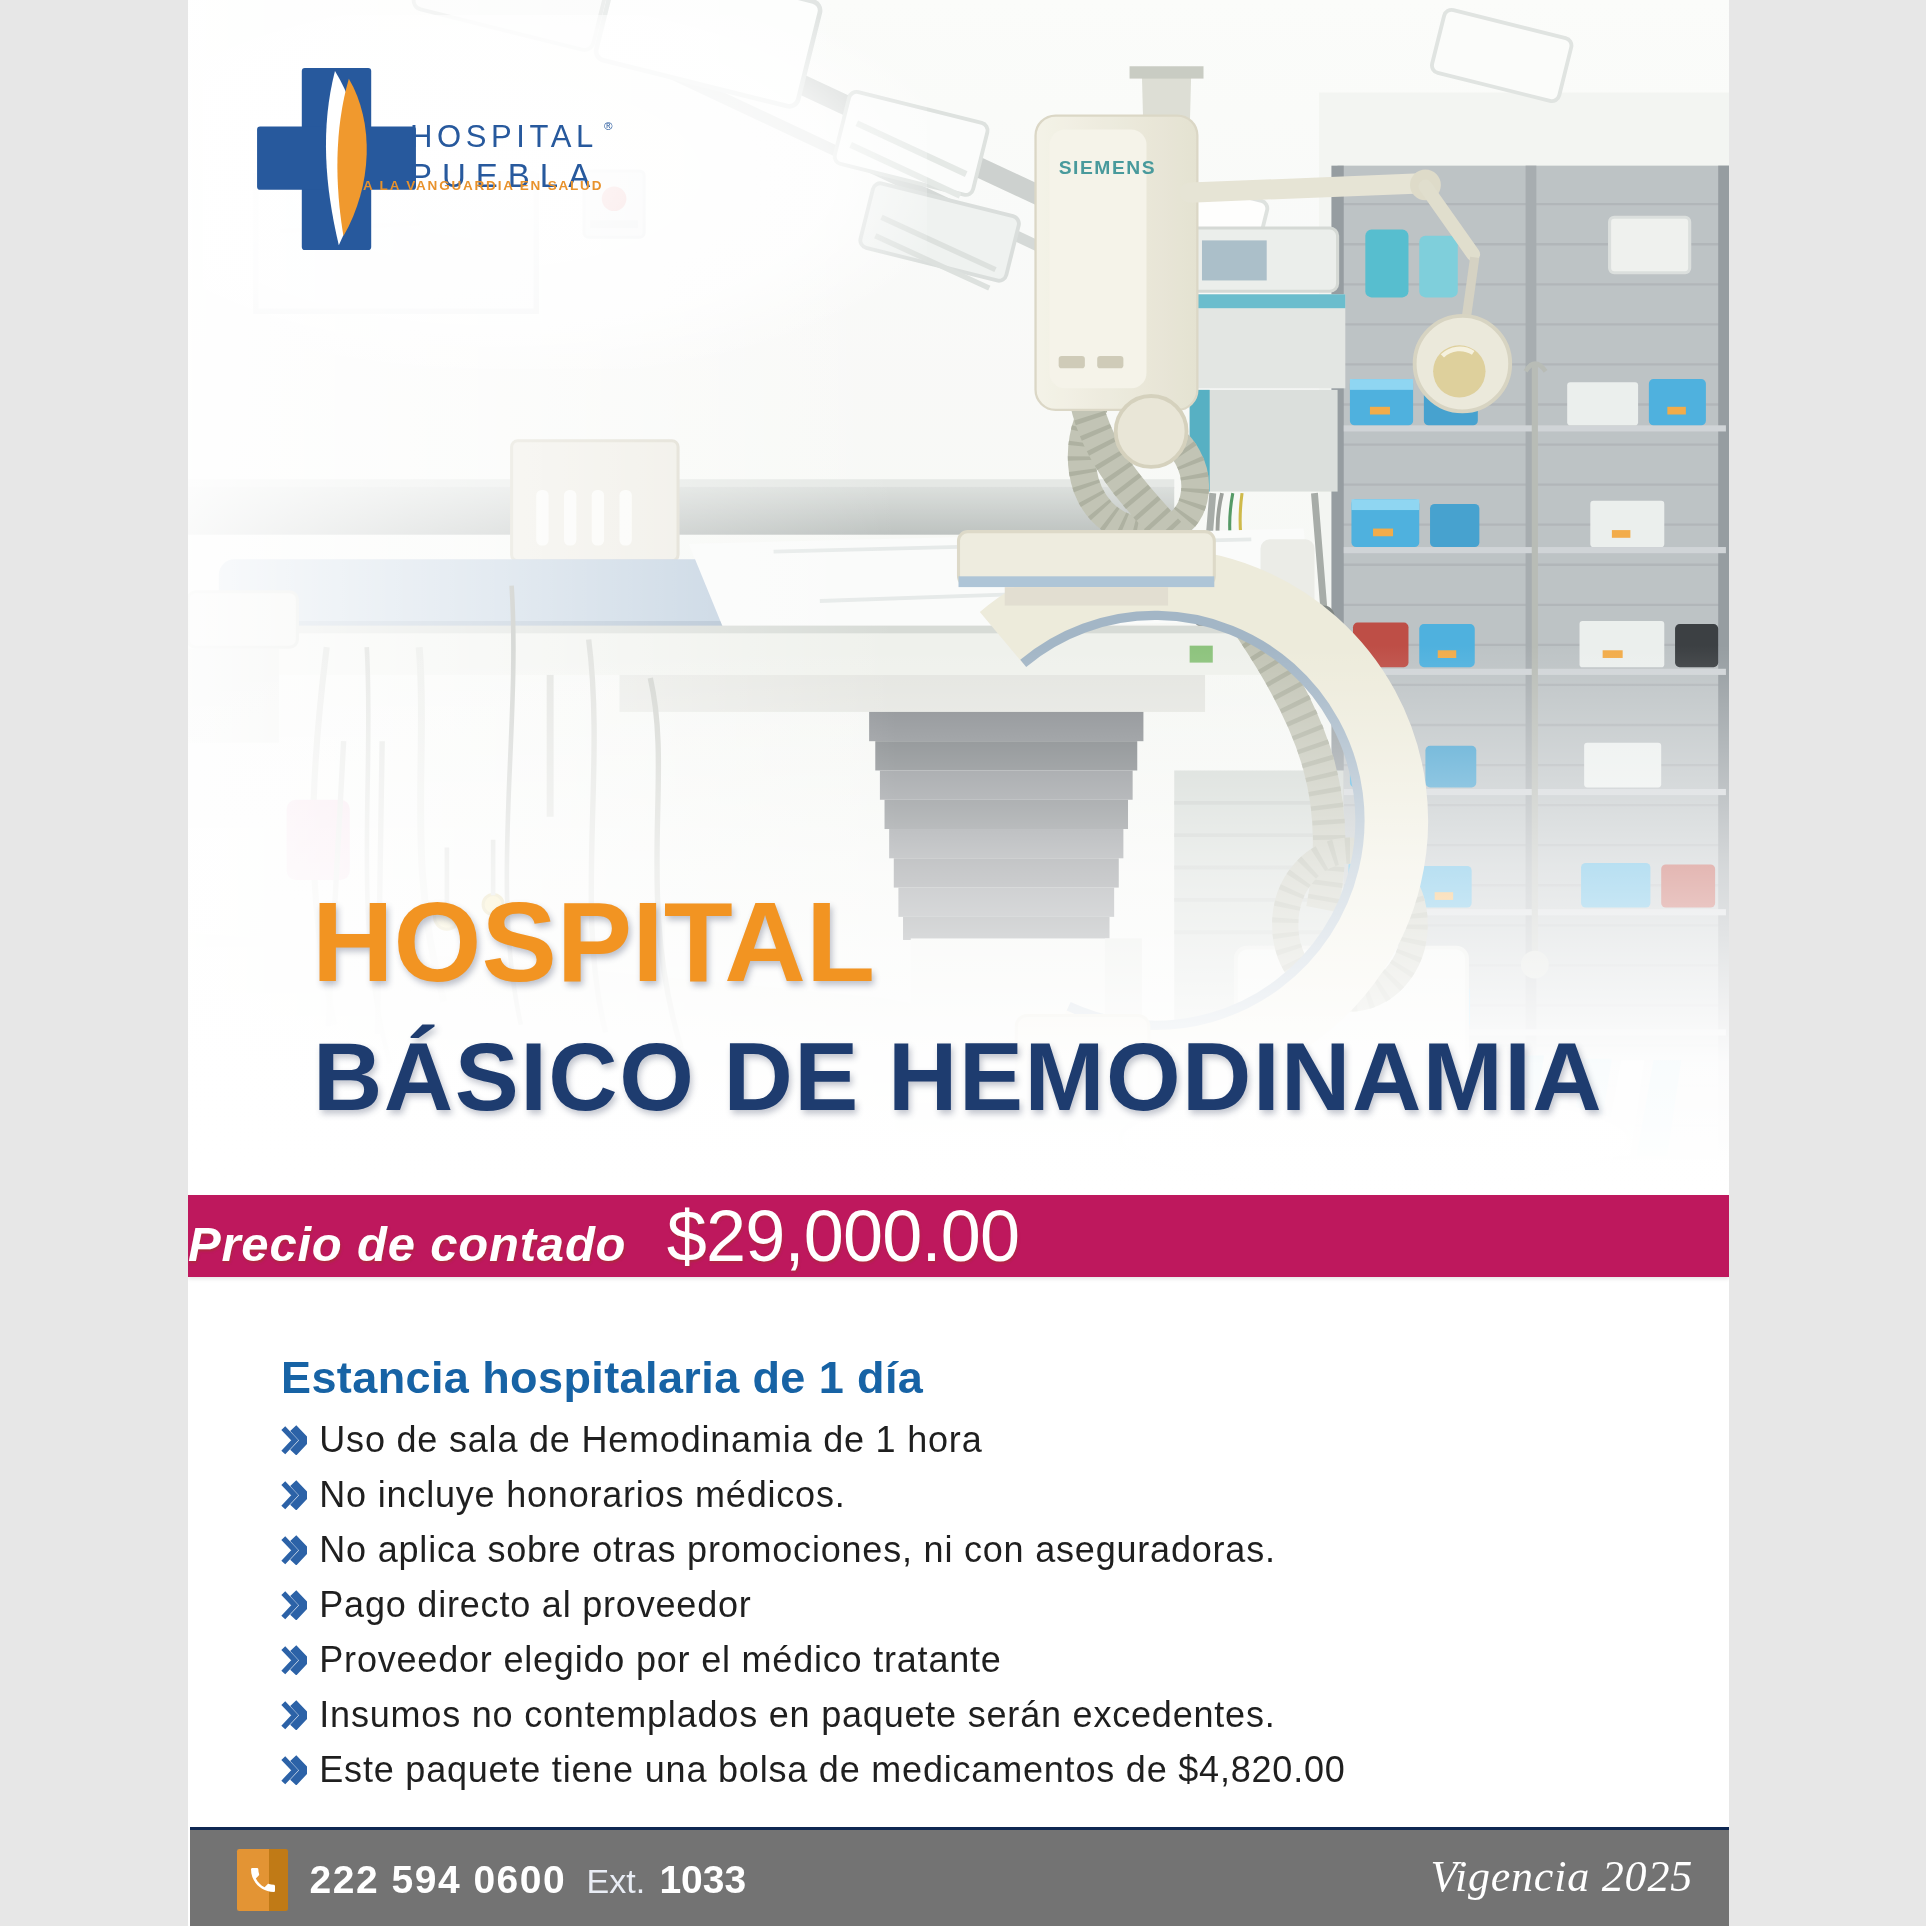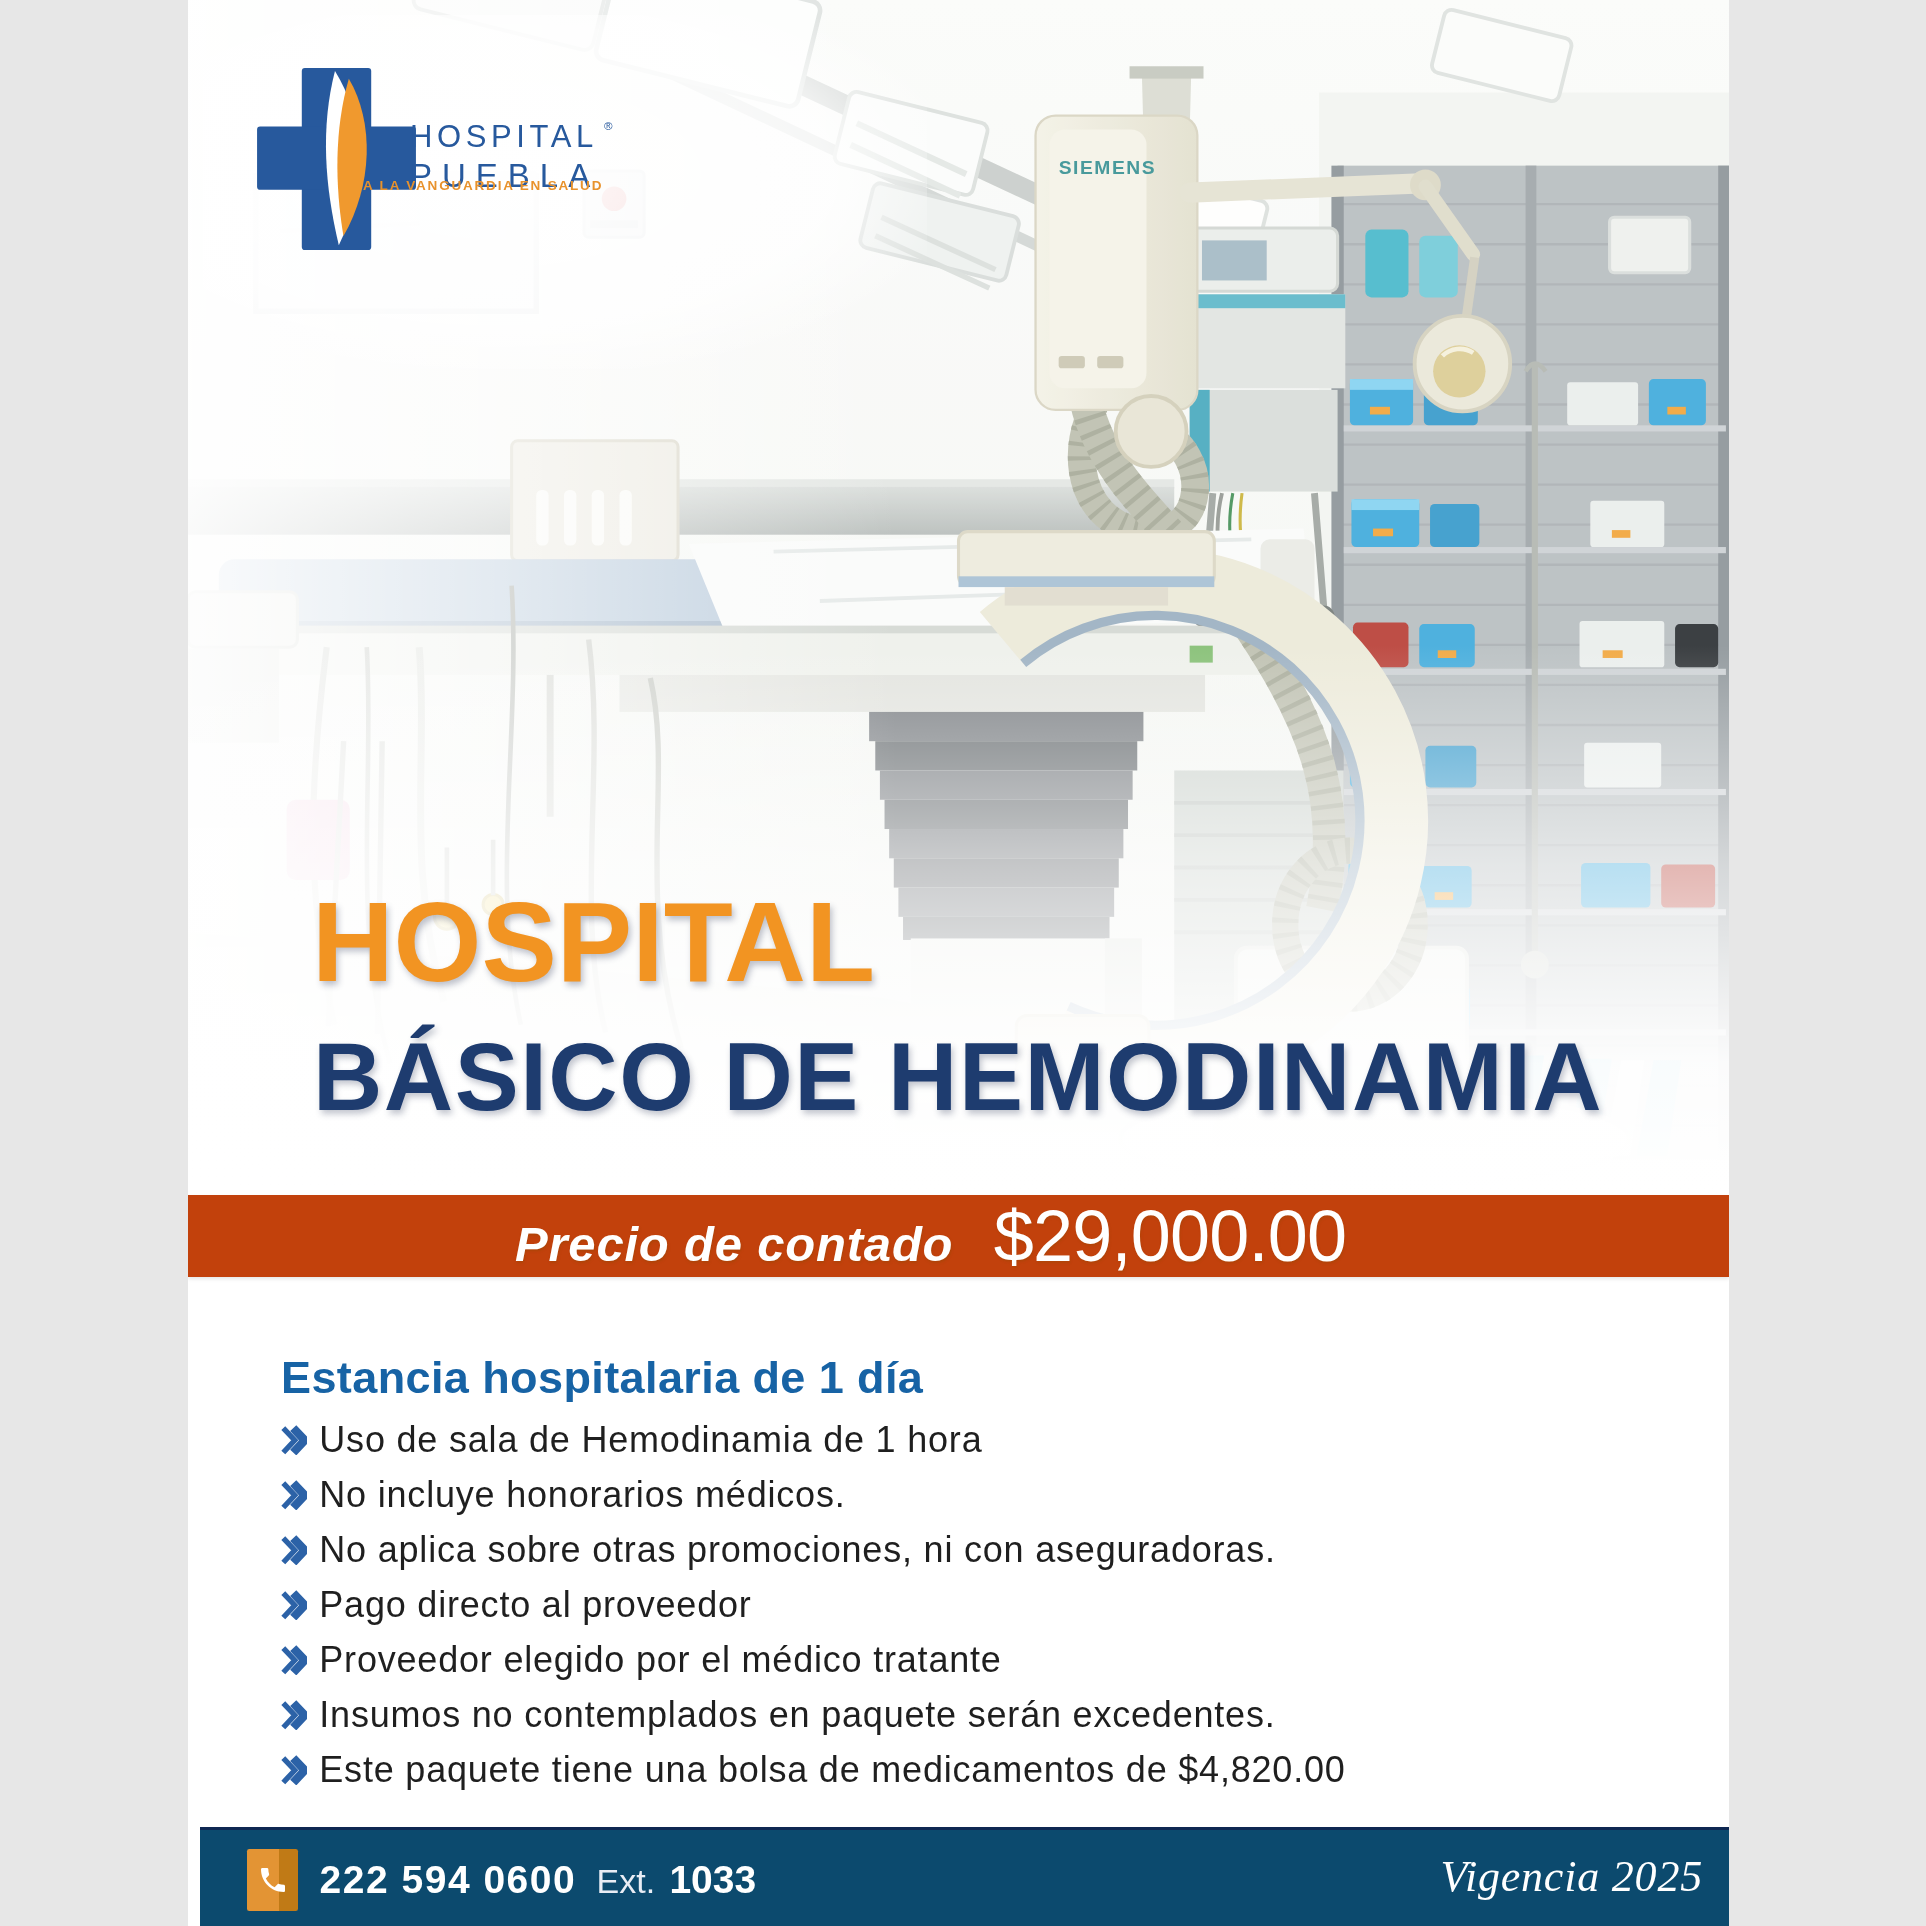--- a/index.html
+++ b/index.html
@@ -29,37 +29,37 @@
   .logo .tagline { position:absolute; left:106px; top:110px; font-size:13.5px; letter-spacing:1.8px;
                    color:#E8922C; font-weight:700; white-space:nowrap; }
 
   
   .title1 { position:absolute; left:124px; top:886px; z-index:4; font-weight:700; font-size:113px; line-height:1;
             color:#F29422; letter-spacing:0; text-shadow:2.3px 3.9px 6.2px rgba(55,65,95,.32); }
   .title2 { position:absolute; left:125px; top:1029px; z-index:4; font-weight:700; font-size:96px; line-height:1;
             color:#1E3C6F; letter-spacing:1.5px; text-shadow:2.3px 3.9px 6.2px rgba(55,65,95,.30); white-space:nowrap; }
 
   
-  .banner { position:absolute; left:0; top:1195px; width:1541px; height:82px; background:#c2410c; z-index:4;
-            line-height:82px; white-space:nowrap; padding-left:327px; box-shadow:0 1.5px 3.9px rgba(0,0,0,.10); }
+  .banner { position:absolute; left:0; top:1195px; width:1541px; height:82px; background:#be185d; z-index:4;
+            line-height:82px; white-space:nowrap; box-shadow:0 1.5px 3.9px rgba(0,0,0,.10); }
   .banner .lbl { font-size:49px; font-weight:700; font-style:italic; color:#FFFFFF; letter-spacing:0.8px;
                  text-shadow:0.8px 1.5px 2.3px rgba(140,75,0,.35); }
   .banner .amt { font-size:72px; font-weight:400; color:#FFFFFF; margin-left:37px; letter-spacing:-0.8px;
                  text-shadow:0.8px 1.5px 2.3px rgba(140,75,0,.30); }
 
   
   .details { position:absolute; left:93px; top:1354px; width:1356px; z-index:4; }
   .details h2 { font-size:45px; line-height:48px; font-weight:700; color:#1763A5; letter-spacing:0.4px; margin-bottom:10.8px; }
   .bullets { list-style:none; }
   .bullet  { display:flex; align-items:center; height:55px; }
   .chev    { width:26px; height:31px; flex:0 0 26px; margin-right:12.3px; display:inline-block; }
   .btxt    { font-size:36px; color:#1F1F1F; letter-spacing:0.8px; white-space:nowrap; }
 
   
-  .footer { position:absolute; left:12px; top:1827px; width:1541px; height:99px; background:#0c4a6e; z-index:4;padding-left:30px; }
+  .footer { position:absolute; left:2px; top:1827px; width:1541px; height:99px; background:#737373; z-index:4;padding-left:30px; }
   .footer::before { content:""; position:absolute; left:0; top:0; width:100%; height:3.1px; background:#0E2752; }
   .phone-wrap { position:absolute; left:47px; top:21.6px; height:62px; display:flex; align-items:center; }
   .phone-box { width:51px; height:62px; border-radius:2.3px;
                background:linear-gradient(90deg, #E39434 0%, #E39434 62%, #C07A16 62%, #C07A16 100%);
                display:flex; align-items:center; justify-content:center; }
   .phone-box svg { width:32px; height:32px; }
   .phone-text { margin-left:21.6px; white-space:nowrap; color:#FFFFFF; }
   .phone-num { font-size:39px; font-weight:700; letter-spacing:1.5px; }
   .ext-lbl { font-size:34px; font-weight:400; margin-left:17px; color:#E9EDF5; }
   .ext-num { font-size:39px; font-weight:700; margin-left:10.8px; }

